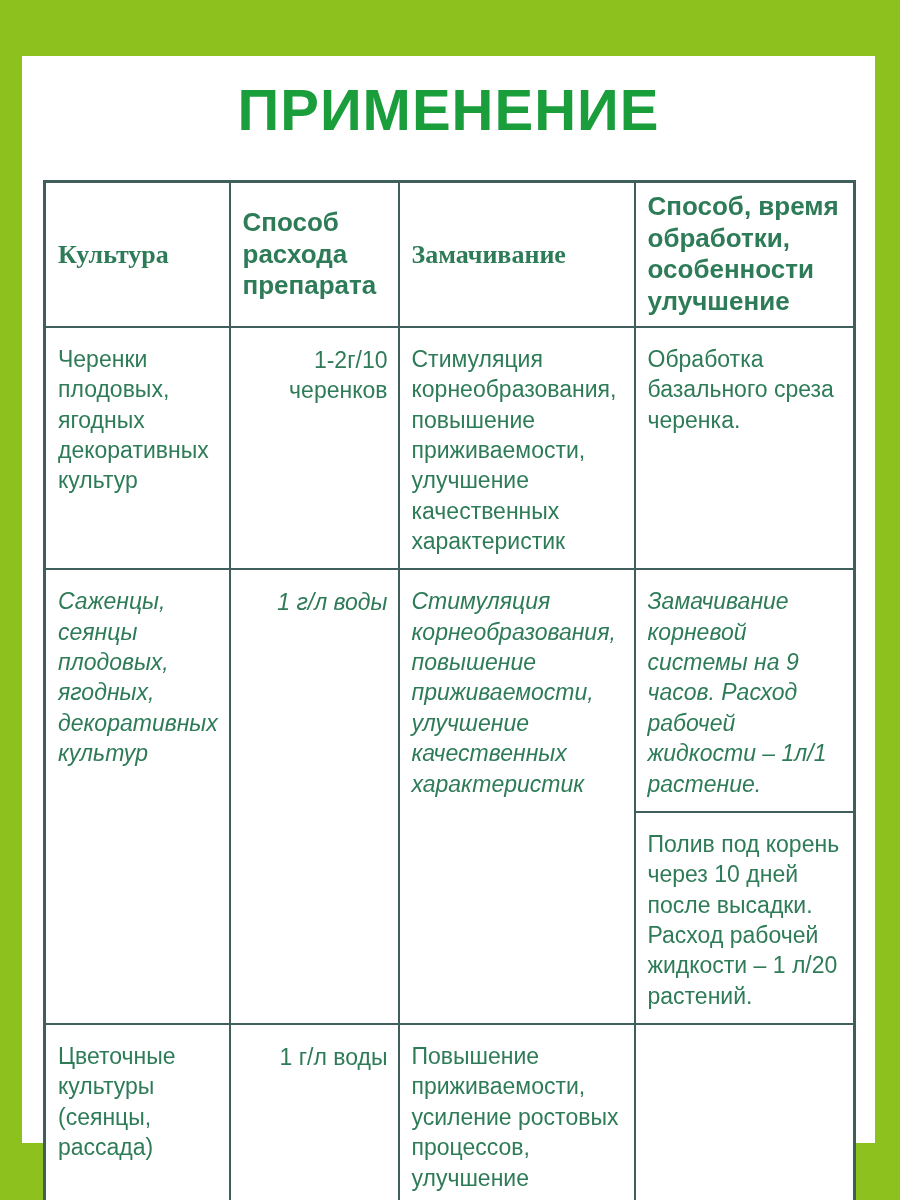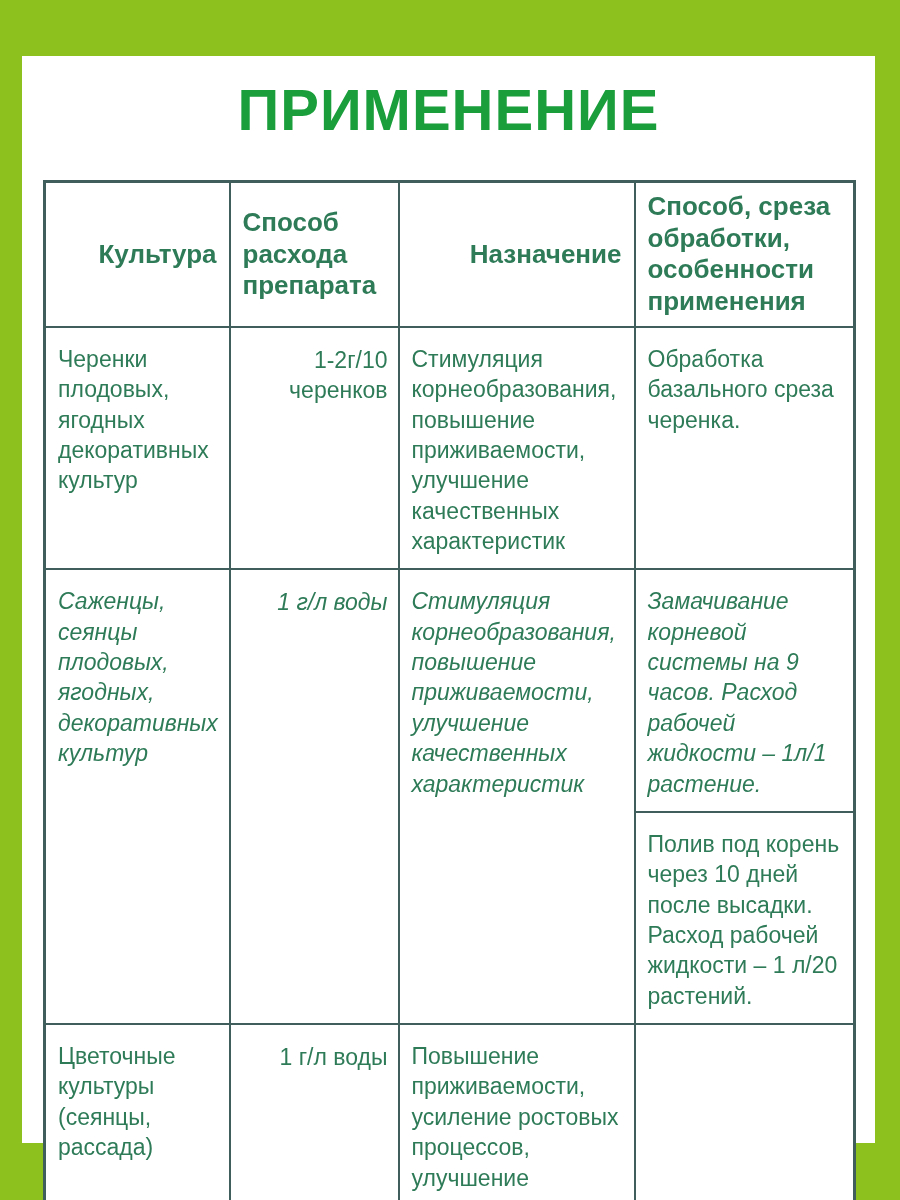--- a/index.html
+++ b/index.html
@@ -45,21 +45,21 @@
     color: #2e7b58;
     background: #ffffff;
   }
   .app-table th {
     font-size: 26px;
     font-weight: bold;
     line-height: 1.22;
     vertical-align: middle;
     padding: 8px 12px;
   }
-  th.th-center { text-align: right; }
+  th.th-center { text-align: left; font-family: Liberation Serif, serif; }
   th.th-left { text-align: left; }
   .app-table td {
     font-size: 23px;
     font-weight: normal;
     line-height: 1.32;
     vertical-align: top;
     text-align: left;
     padding: 16px 10px 12px 12px;
     margin-top: 46px;
   }
@@ -82,22 +82,22 @@
       <colgroup>
         <col style="width:185px">
         <col style="width:169px">
         <col style="width:236px">
         <col style="width:220px">
       </colgroup>
       <tbody>
         <tr class="header-row">
           <th class="th-center">Культура</th>
           <th class="th-left">Способ расхода препарата</th>
-          <th class="th-center">Назначение</th>
-          <th class="th-left">Способ, среза обработки, особенности применения</th>
+          <th class="th-center">Замачивание</th>
+          <th class="th-left">Способ, время обработки, особенности улучшение</th>
         </tr>
 
         <tr class="r1">
           <td class="culture">Черенки плодовых, ягодных декоративных культур</td>
           <td class="rate">1-2г/10 черенков</td>
           <td class="purpose">Стимуляция корнеобразования, повышение приживаемости, улучшение качественных характеристик</td>
           <td class="method">Обработка базального среза черенка.</td>
         </tr>
 
         <tr class="r2a">

